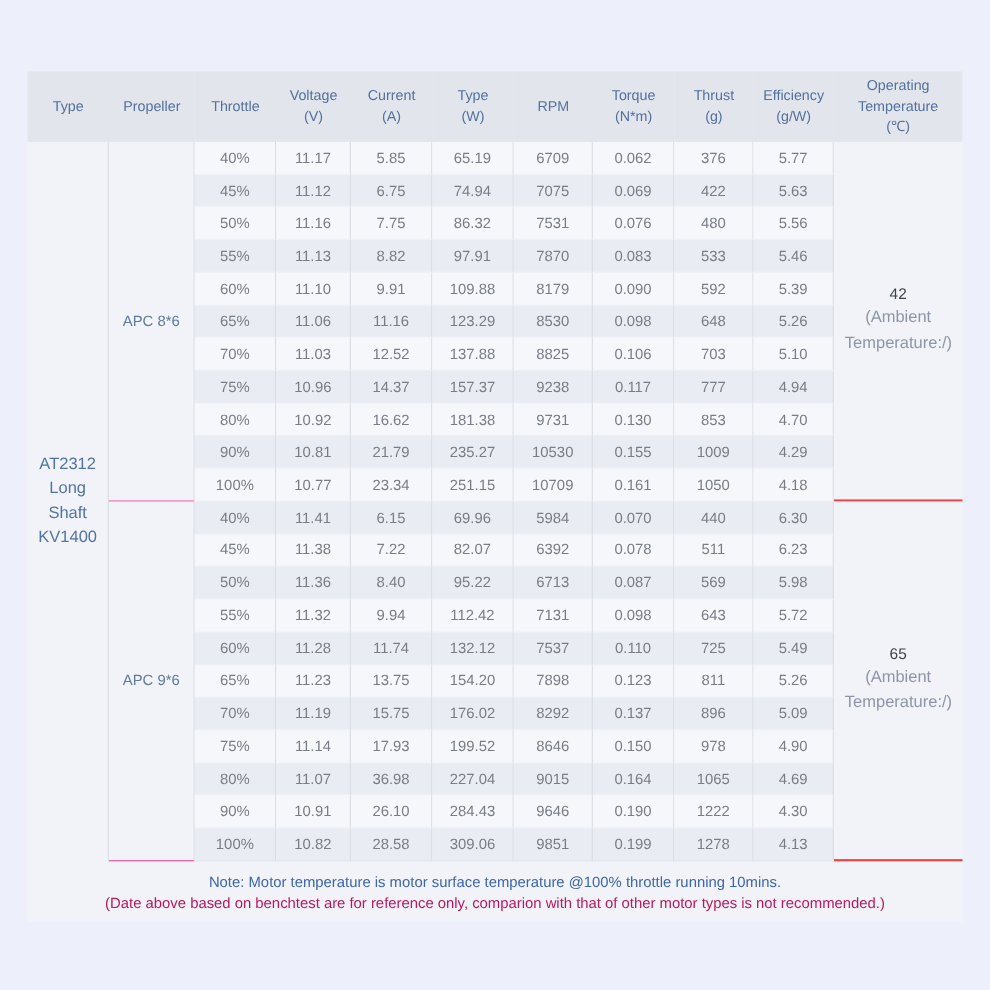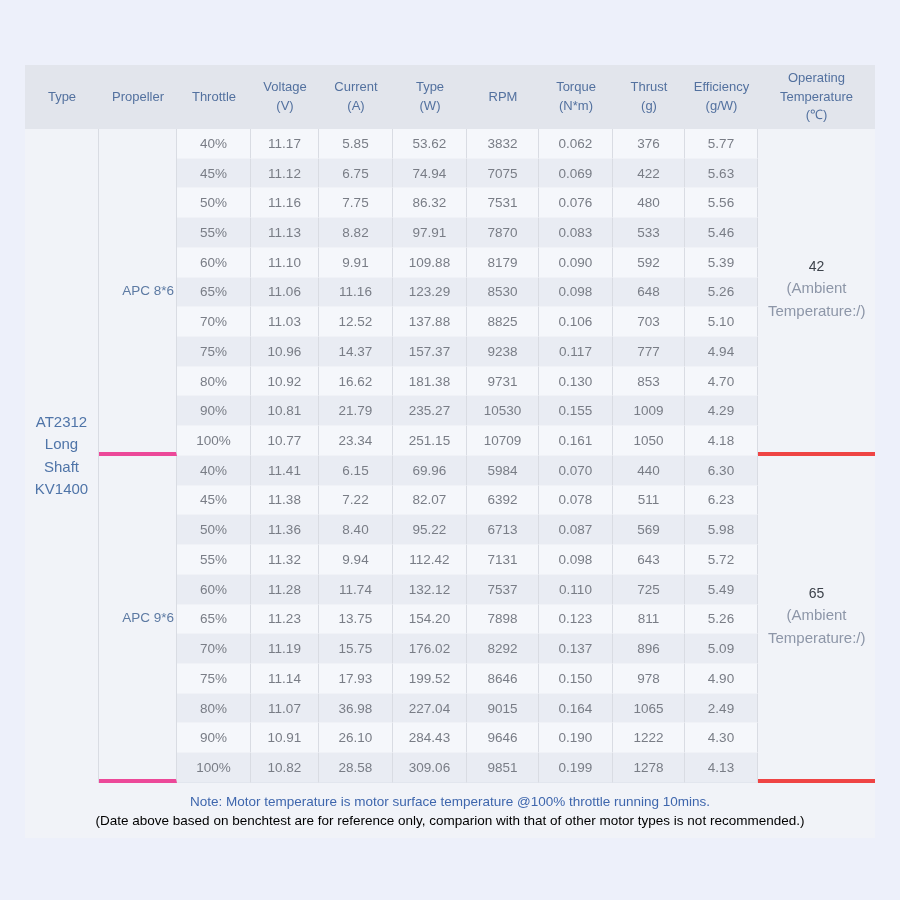--- a/index.html
+++ b/index.html
@@ -67,25 +67,24 @@
     border-bottom: none;
   }
   tbody td.type-col {
     color: #4f74a8;
     font-size: 15px;
     line-height: 1.5;
     text-align: center;
   }
   tbody td.prop-col {
     color: #5d7aa3;
-    border-bottom: 4px solid #ec4899;
-    text-align: right;
+    border-bottom: 1px solid #ec4899;
   }
   tbody td.temp-col {
-    border-bottom: 4px solid #ef4444;
+    border-bottom: 2px solid #ef4444;
   }
   tbody tr:last-child td { border-bottom: 1px solid #e2e6ee; }
   .temp-value {
     font-size: 14px;
     color: #3d424b;
     margin-bottom: 2px;
   }
   .temp-note {
     font-size: 15px;
     color: #8d96a8;
@@ -96,21 +95,21 @@
     text-align: center;
     padding-top: 9px;
   }
   .note-line-1 {
     font-size: 13.5px;
     color: #3e66ad;
     line-height: 1.45;
   }
   .note-line-2 {
     font-size: 13.5px;
-    color: #000000;
+    color: #be185d;
     line-height: 1.45;
   }
 </style>
 </head>
 <body>
 
 <div class="panel">
   <table>
     <colgroup>
       <col class="c0">
@@ -173,22 +172,22 @@
         <tr>
           <td rowspan="22" class="merged type-col">
             <div>AT2312</div>
             <div>Long Shaft</div>
             <div>KV1400</div>
           </td>
           <td rowspan="11" class="merged prop-col">APC 8*6</td>
           <td class="data light">40%</td>
           <td class="data light">11.17</td>
           <td class="data light">5.85</td>
-          <td class="data light">53.62</td>
-          <td class="data light">3832</td>
+          <td class="data light">65.19</td>
+          <td class="data light">6709</td>
           <td class="data light">0.062</td>
           <td class="data light">376</td>
           <td class="data light">5.77</td>
           <td rowspan="11" class="merged temp-col last-col">
             <div class="temp-value">42</div>
             <div class="temp-note">(Ambient Temperature:/)</div>
           </td>
         </tr>
         <tr>
           <td class="data dark">45%</td>
@@ -376,21 +375,21 @@
           <td class="data light">4.90</td>
         </tr>
         <tr>
           <td class="data dark">80%</td>
           <td class="data dark">11.07</td>
           <td class="data dark">36.98</td>
           <td class="data dark">227.04</td>
           <td class="data dark">9015</td>
           <td class="data dark">0.164</td>
           <td class="data dark">1065</td>
-          <td class="data dark">2.49</td>
+          <td class="data dark">4.69</td>
         </tr>
         <tr>
           <td class="data light">90%</td>
           <td class="data light">10.91</td>
           <td class="data light">26.10</td>
           <td class="data light">284.43</td>
           <td class="data light">9646</td>
           <td class="data light">0.190</td>
           <td class="data light">1222</td>
           <td class="data light">4.30</td>

